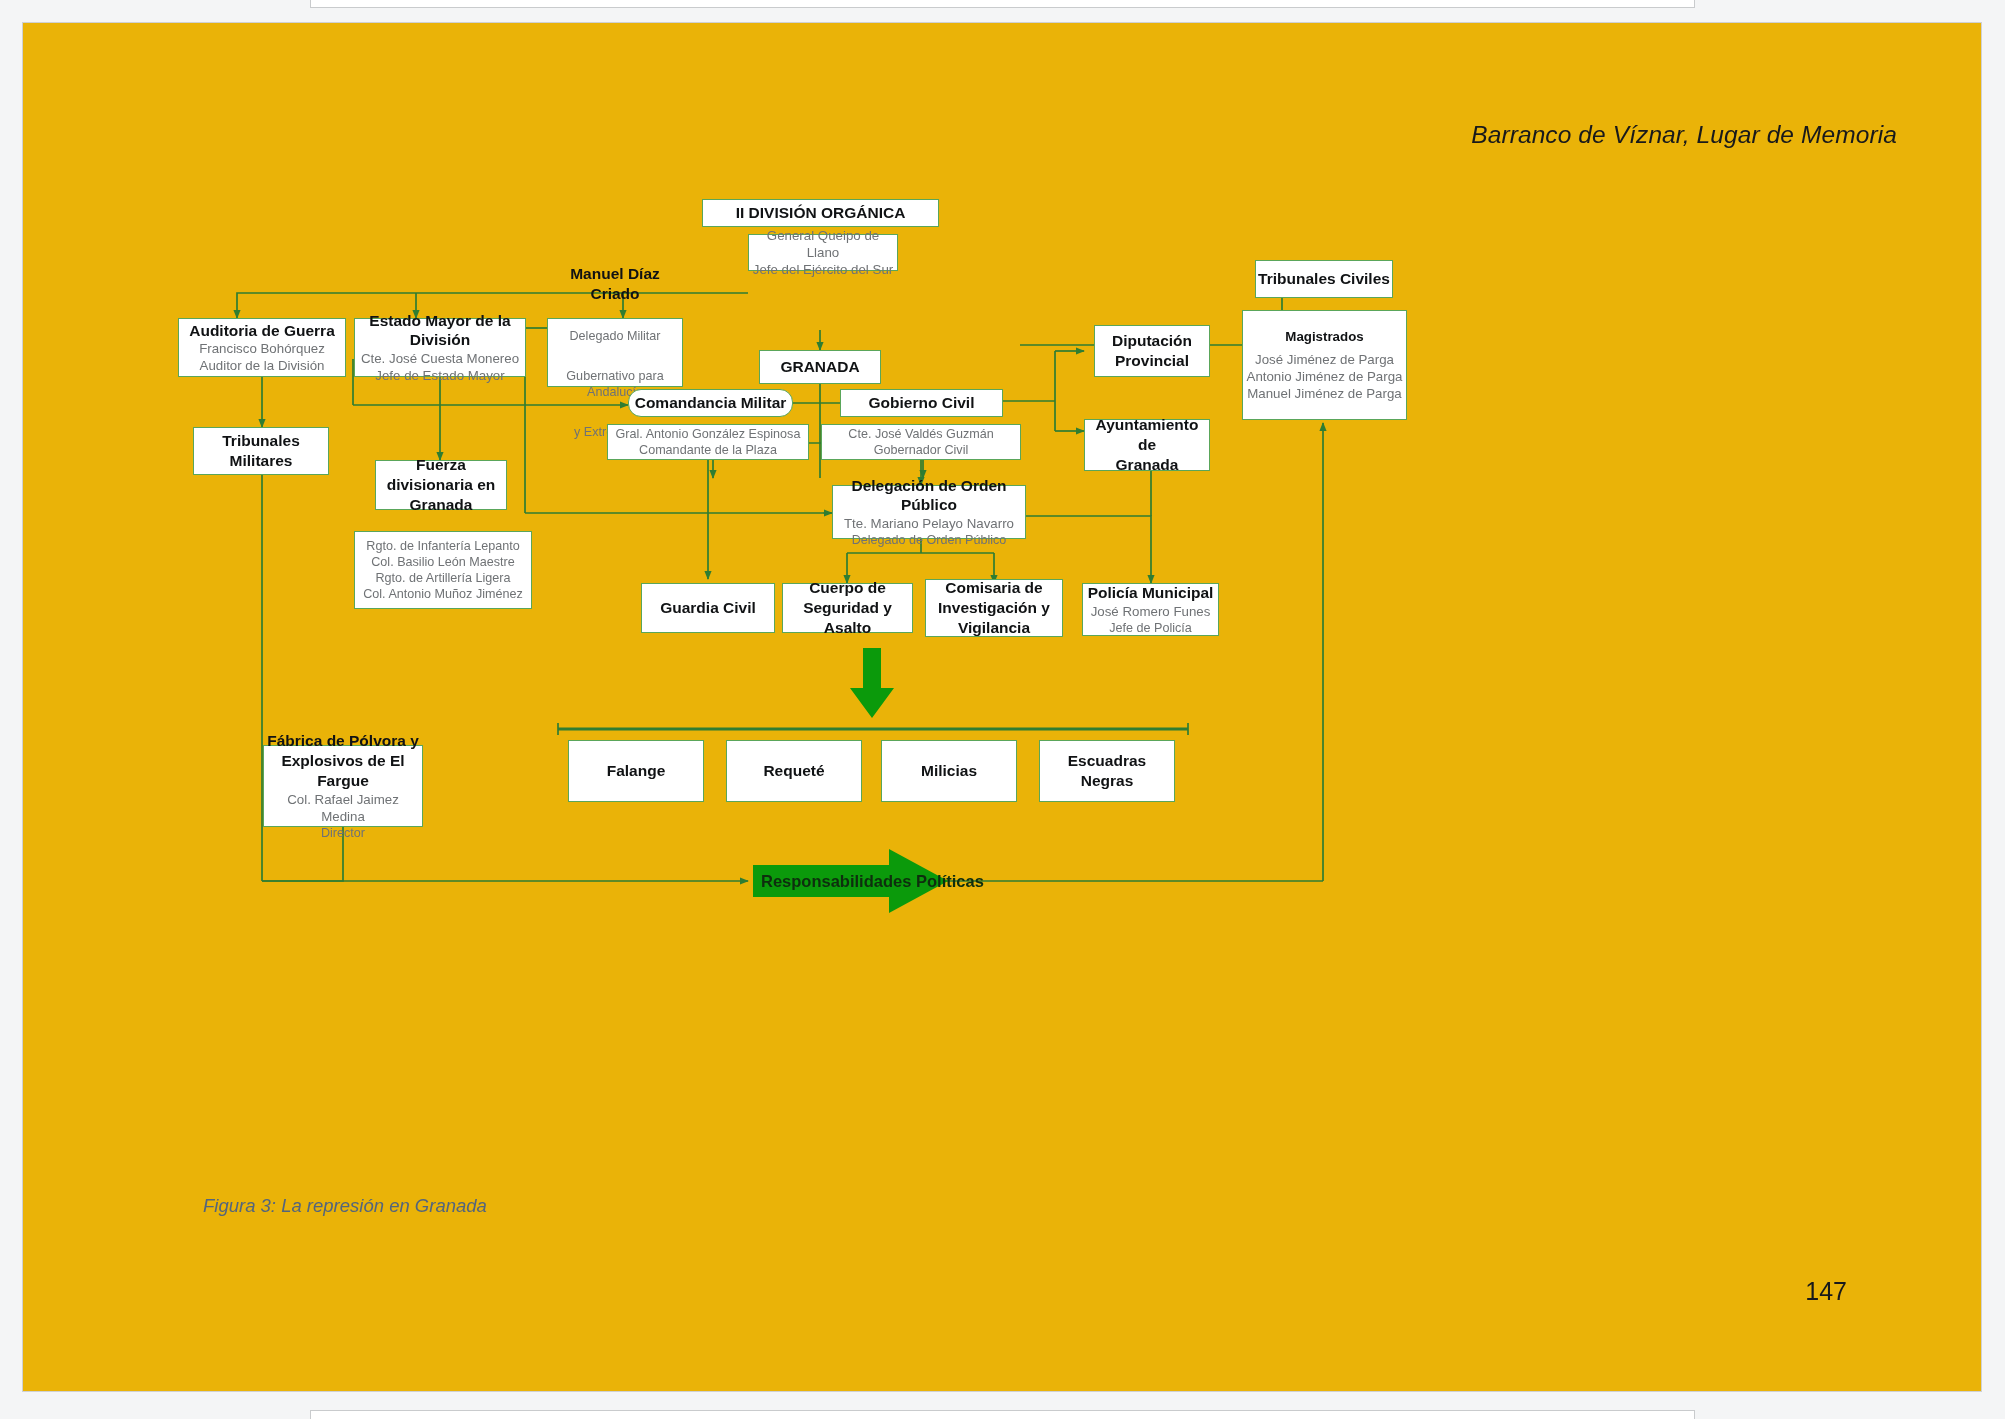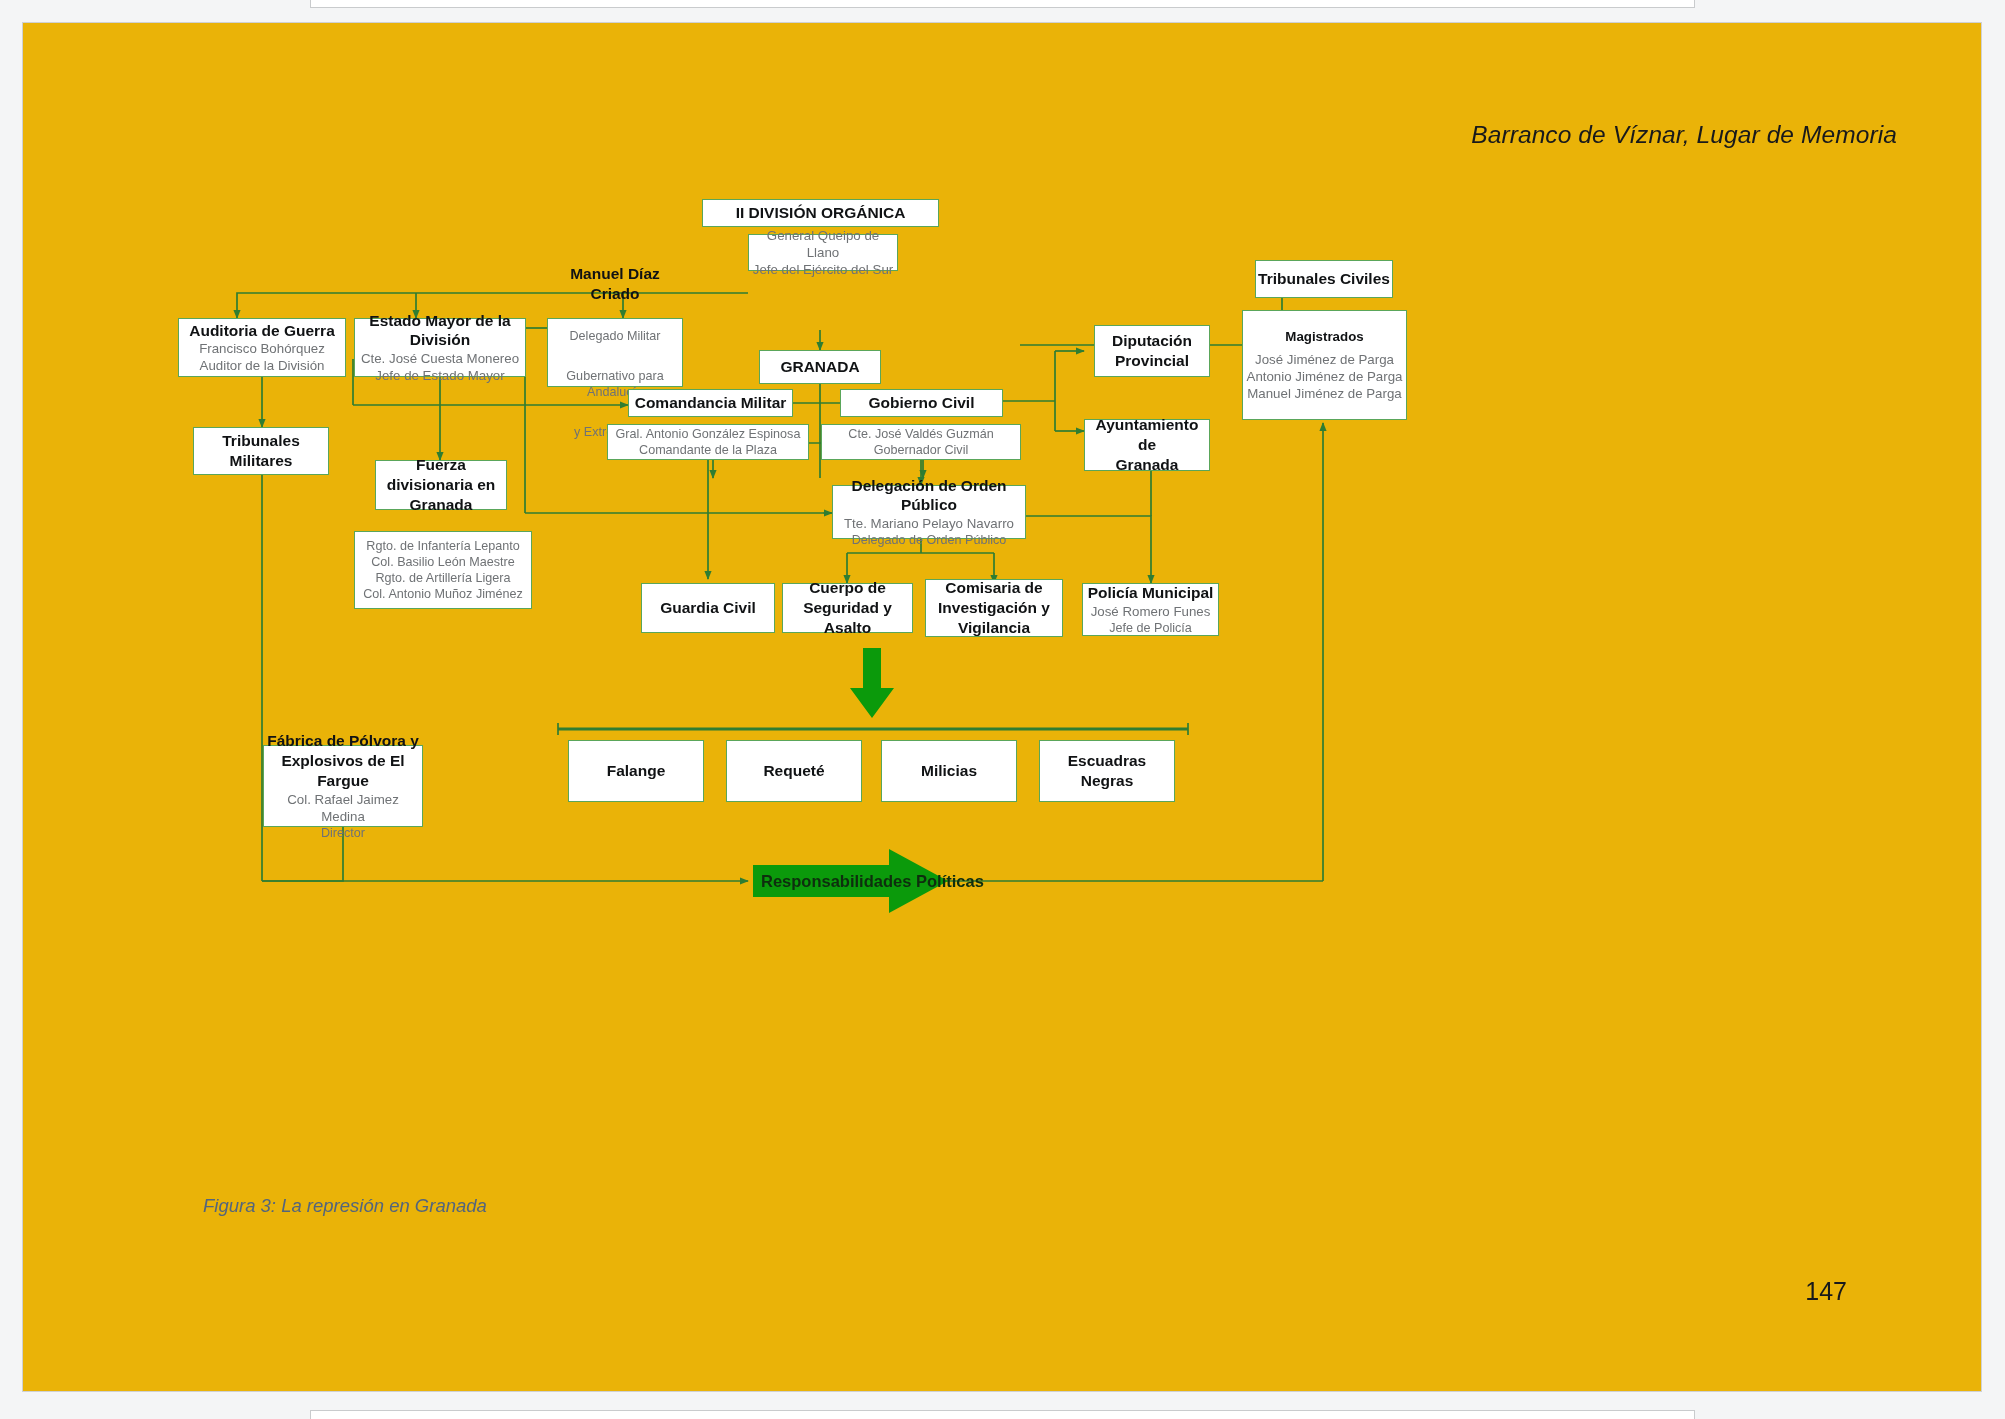--- a/index.html
+++ b/index.html
@@ -196,21 +196,21 @@
         <div class="t fs-head">Granada</div>
       </div>
 
       <div class="node" style="left:331px;top:508px;width:178px;height:78px;">
         <div class="s fs-small">Rgto. de Infantería Lepanto</div>
         <div class="s fs-small">Col. Basilio León Maestre</div>
         <div class="s fs-small">Rgto. de Artillería Ligera</div>
         <div class="s fs-small">Col. Antonio Muñoz Jiménez</div>
       </div>
 
-      <div class="node" style="left:605px;top:366px;width:165px;height:28px;">
+      <div class="node" style="left:605px;top:366px;width:165px;height:28px;border-radius:13px;">
         <div class="t fs-head">Comandancia Militar</div>
       </div>
 
       <div class="node" style="left:584px;top:401px;width:202px;height:36px;">
         <div class="s fs-small">Gral. Antonio González Espinosa</div>
         <div class="s fs-small">Comandante de la Plaza</div>
       </div>
 
       <div class="node" style="left:817px;top:366px;width:163px;height:28px;">
         <div class="t fs-head">Gobierno Civil</div>

